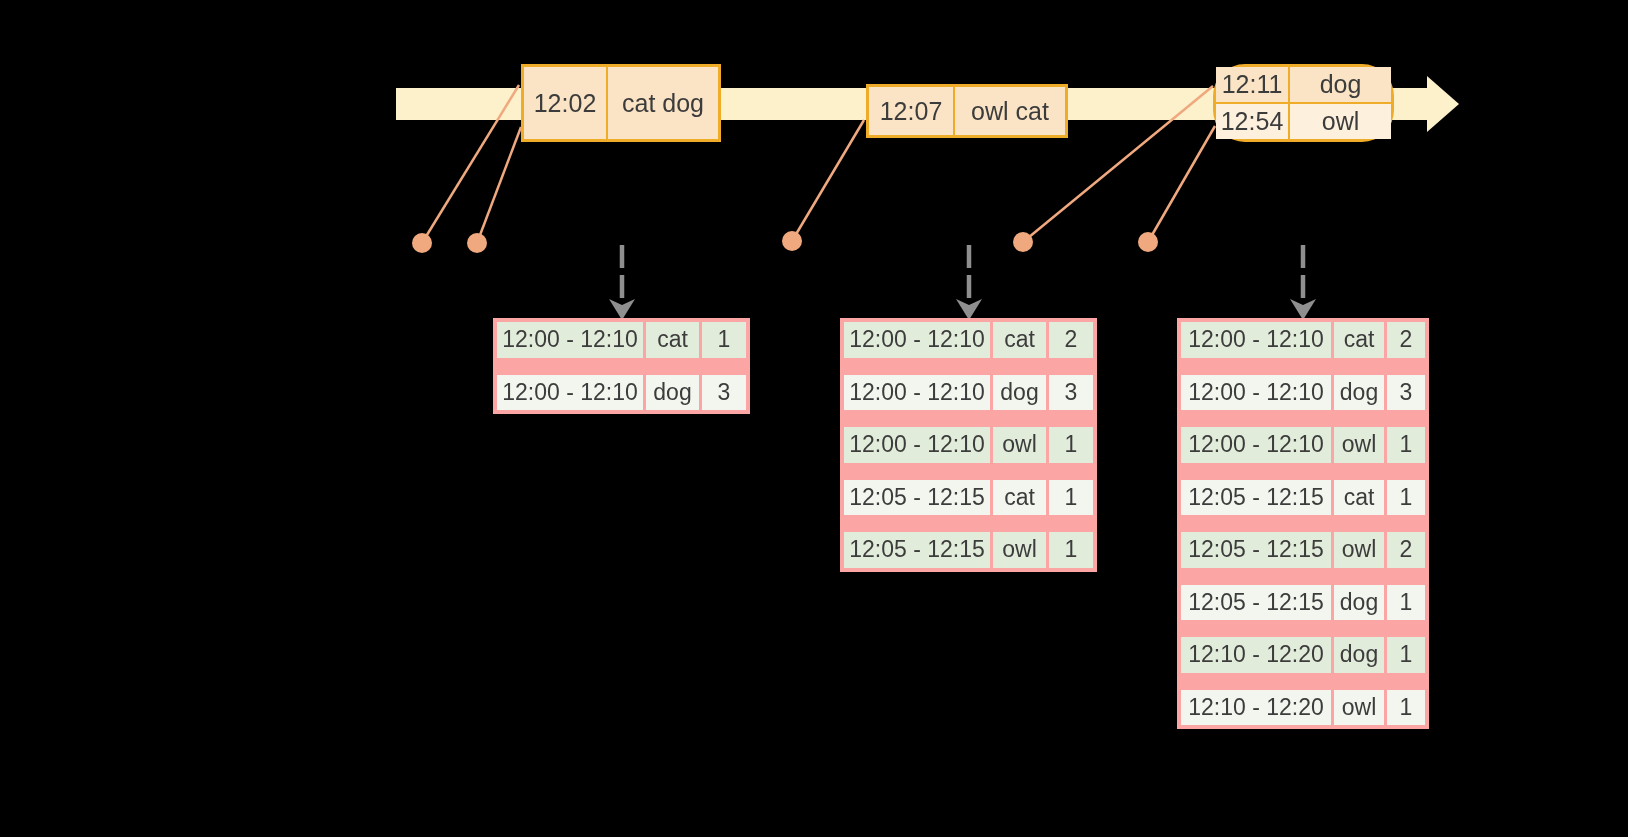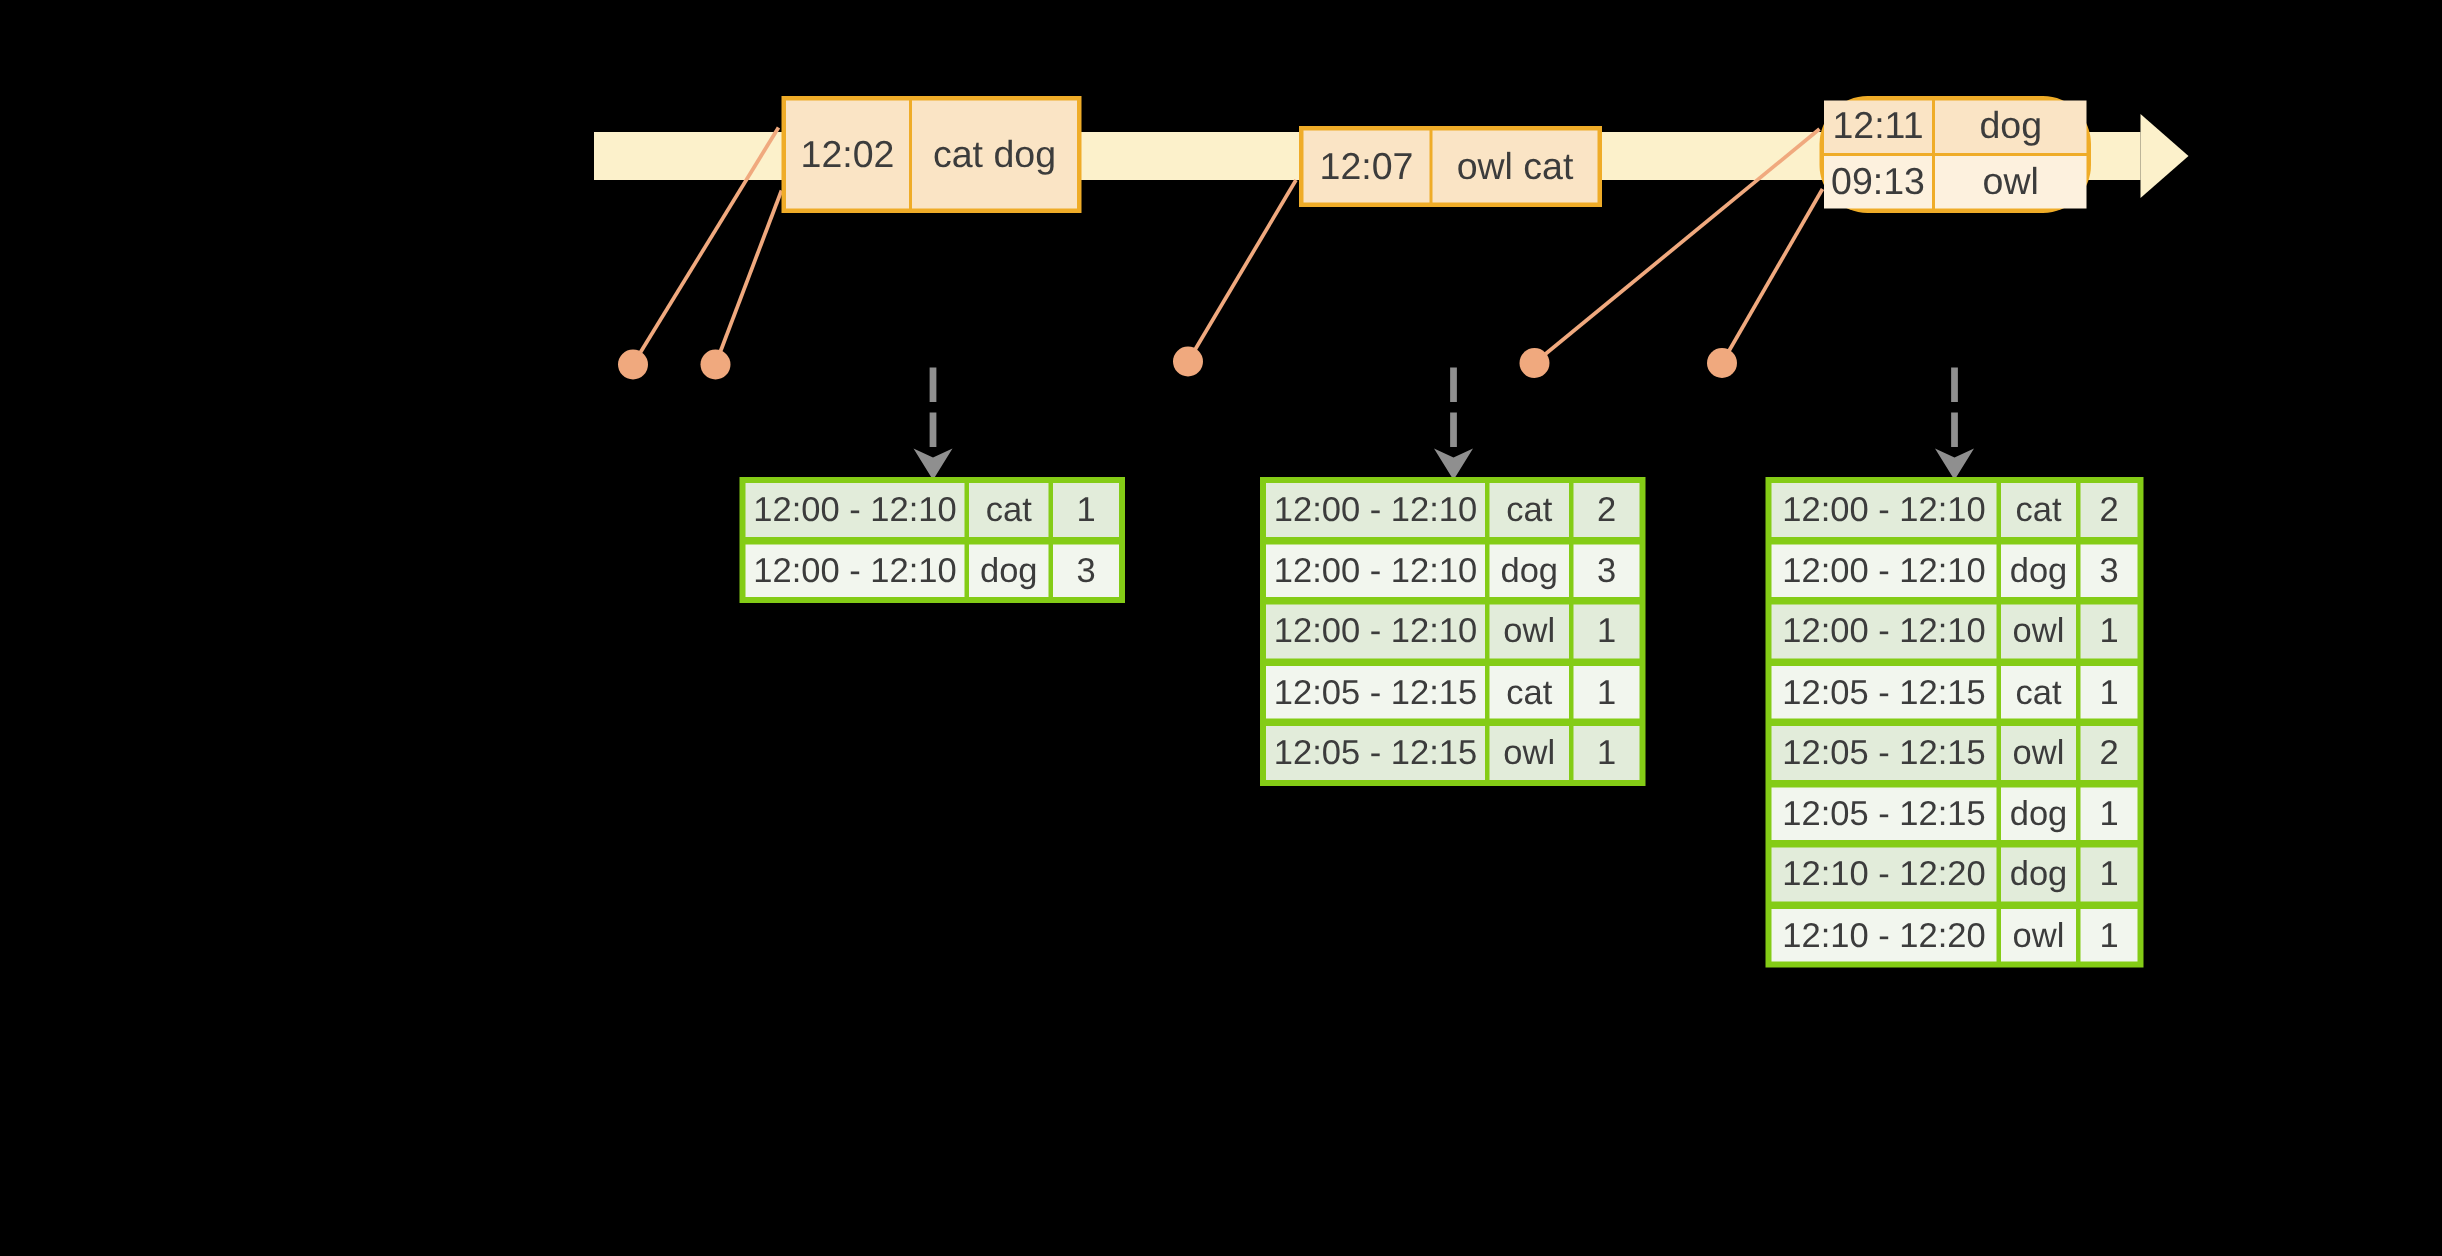--- a/index.html
+++ b/index.html
@@ -9,22 +9,22 @@
 
   
   .etable{position:absolute;display:flex;flex-direction:column;gap:2px;
           background:#efac28;padding:3px;box-sizing:border-box;z-index:3;}
   .etable .trow{display:grid;grid-template-columns:var(--cols);gap:2px;flex:1;}
   .ecell{display:flex;align-items:center;justify-content:center;font-size:25px;}
   .etable .trow:nth-child(odd) .ecell{background:#fae4c5;}
   .etable .trow:nth-child(even) .ecell{background:#fdf1de;}
 
   
-  .rtable{position:absolute;display:flex;flex-direction:column;gap:5px;
-          background:#84cc16;padding:4px;box-sizing:border-box;z-index:4;}
+  .rtable{position:absolute;display:flex;flex-direction:column;gap:17px;
+          background:#fca5a5;padding:4px;box-sizing:border-box;z-index:4;}
   .rtable .trow{display:grid;grid-template-columns:var(--cols);gap:3px;height:35.5px;flex:none;}
   .rcell{display:flex;align-items:center;justify-content:center;font-size:23px;}
   .rtable .trow:nth-child(odd) .rcell{background:#e2ecda;}
   .rtable .trow:nth-child(even) .rcell{background:#f2f6ee;}
 </style>
 </head>
 <body>
 
 <div class="canvas">
 
@@ -74,21 +74,21 @@
         <div class="ecell col-words">owl cat</div>
       </div>
     </div>
 
   <div class="etable" style="--cols:72px 1fr; left:1213px; top:64px; width:181px; height:78px;border-radius:32px;">
       <div class="trow">
         <div class="ecell col-time">12:11</div>
         <div class="ecell col-words">dog</div>
       </div>
       <div class="trow">
-        <div class="ecell col-time">09:13</div>
+        <div class="ecell col-time">12:54</div>
         <div class="ecell col-words">owl</div>
       </div>
     </div>
 
   <div class="rtable" style="--cols:146px 53px 1fr; left:493px; top:318px; width:257px;">
       <div class="trow">
         <div class="rcell col-window">12:00 - 12:10</div>
         <div class="rcell col-word">cat</div>
         <div class="rcell col-count">1</div>
       </div>

